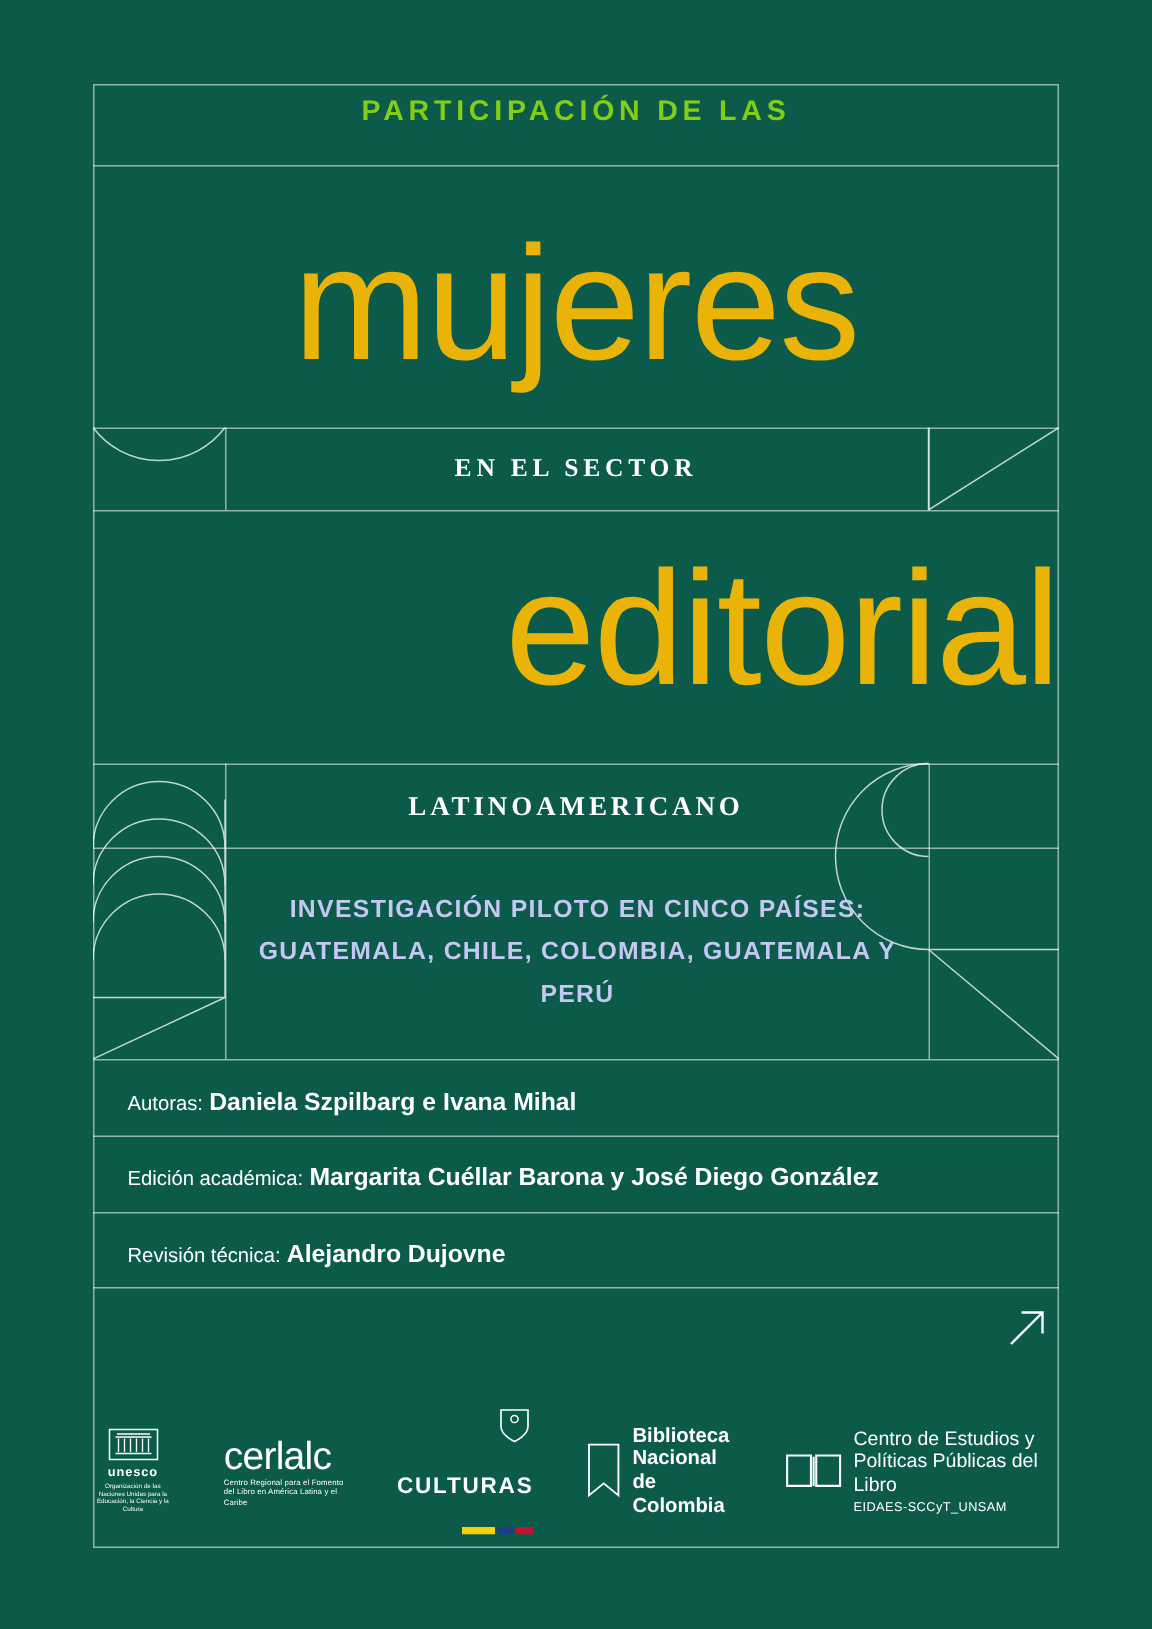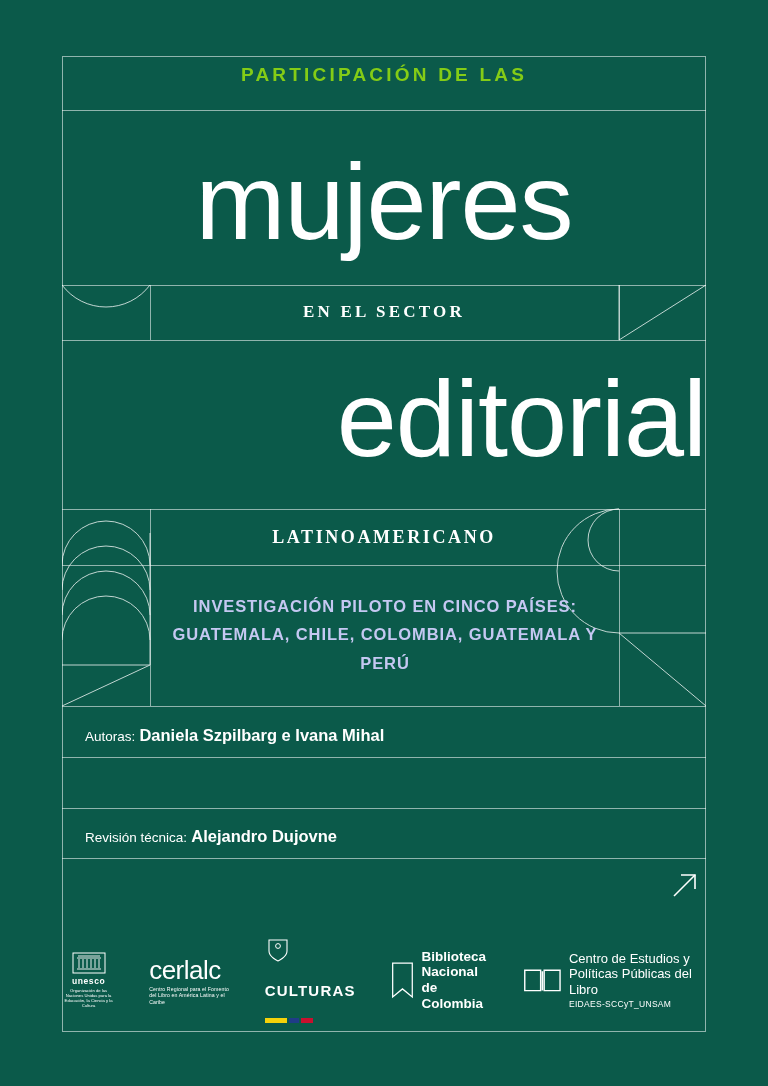--- a/index.html
+++ b/index.html
@@ -51,21 +51,21 @@
     top: 64px;
     width: 644px;
     text-align: center;
     color: #84cc16;
     font-size: 19px;
     font-weight: bold;
     letter-spacing: 3.2px;
   }
   .word-big {
     position: absolute;
-    color: #ffffff;
+    color: #eab308;
     font-size: 108px;
     font-weight: 400;
     letter-spacing: -1px;
     line-height: 1;
   }
   #word-mujeres {
     left: 62px;
     top: 148px;
     width: 644px;
     text-align: center;
@@ -253,20 +253,24 @@
   <div class="word-big" id="word-editorial">editorial</div>
 
   <div class="band-label" id="band-latino">LATINOAMERICANO</div>
 
   <div class="subtitle">INVESTIGACIÓN PILOTO EN CINCO PAÍSES: GUATEMALA, CHILE, COLOMBIA, GUATEMALA Y PERÚ</div>
 
   <div class="credit" id="credit-1">
     <span class="lbl">Autoras:</span>
     <span class="val">Daniela Szpilbarg e Ivana Mihal</span>
   </div>
+  <div class="credit" id="credit-2">
+    <span class="lbl">Edición académica:</span>
+    <span class="val">Margarita Cuéllar Barona y José Diego González</span>
+  </div>
   <div class="credit" id="credit-3">
     <span class="lbl">Revisión técnica:</span>
     <span class="val">Alejandro Dujovne</span>
   </div>
 
   <div class="logos">
 
     <div class="logo">
       <div class="unesco-wrap">
         <svg width="34" height="22" viewBox="0 0 34 22">
@@ -279,21 +283,21 @@
     </div>
 
     <div class="logo">
       <div style="display:flex; flex-direction:column; align-items:flex-start;">
         <div class="cerlalc-name">cerlalc</div>
         <div class="logo-text-small">Centro Regional para el Fomento del Libro en América Latina y el Caribe</div>
       </div>
     </div>
 
     <div class="logo">
-      <div style="display:flex; flex-direction:column; align-items:flex-start; gap:19px;">
+      <div style="display:flex; flex-direction:column; align-items:flex-end; gap:19px;">
         <svg width="26" height="26" viewBox="0 0 26 26">
           <path d="M4 3 L22 3 L22 14 C22 20 13 24 13 24 C13 24 4 20 4 14 Z" fill="none" stroke="#ffffff" stroke-width="1.1"></path>
           <circle cx="13" cy="9" r="2.4" fill="none" stroke="#ffffff" stroke-width="1"></circle>
         </svg>
         <div class="culturas-name">CULTURAS</div>
         <svg width="48" height="5" viewBox="0 0 48 5">
           <rect x="0" y="0" width="22" height="5" fill="#f5d20a"></rect>
           <rect x="24" y="0" width="10" height="5" fill="#1f3c88"></rect>
           <rect x="36" y="0" width="12" height="5" fill="#c8102e"></rect>
         </svg>

